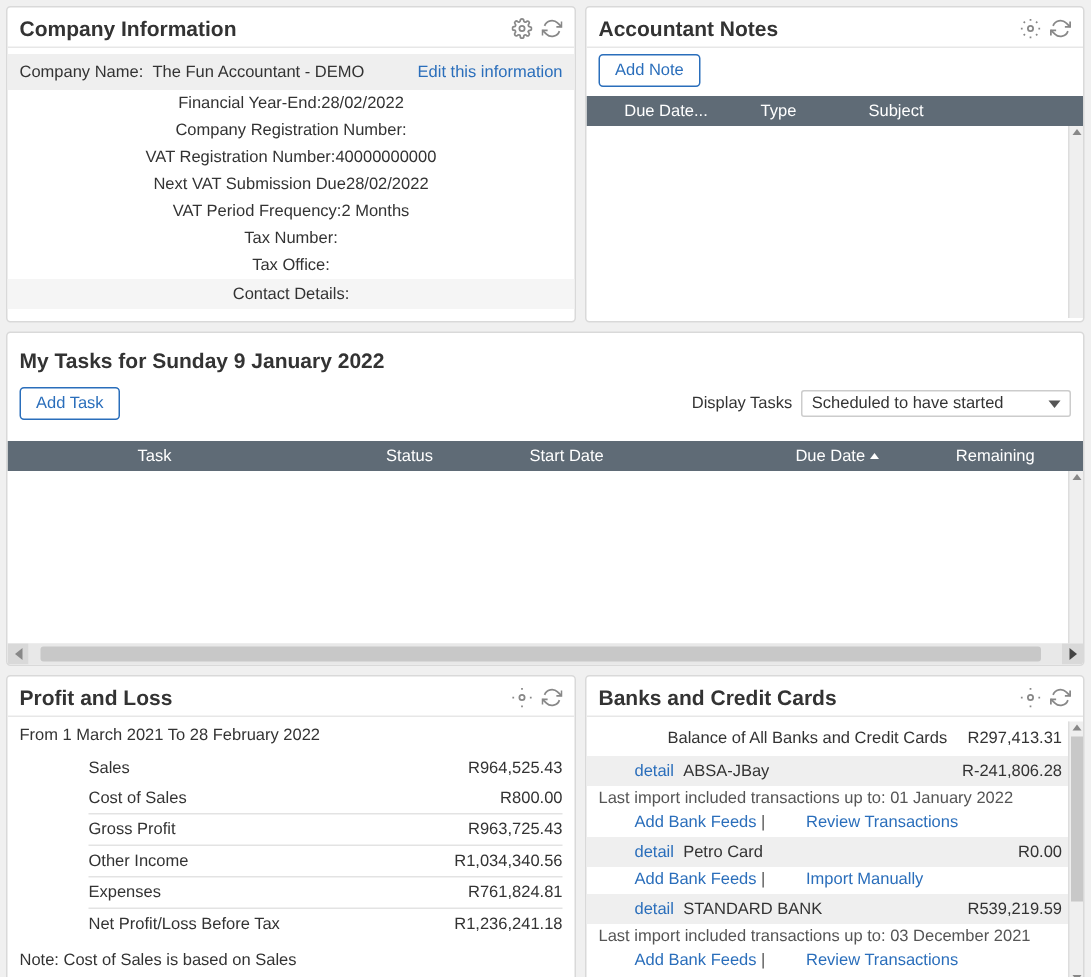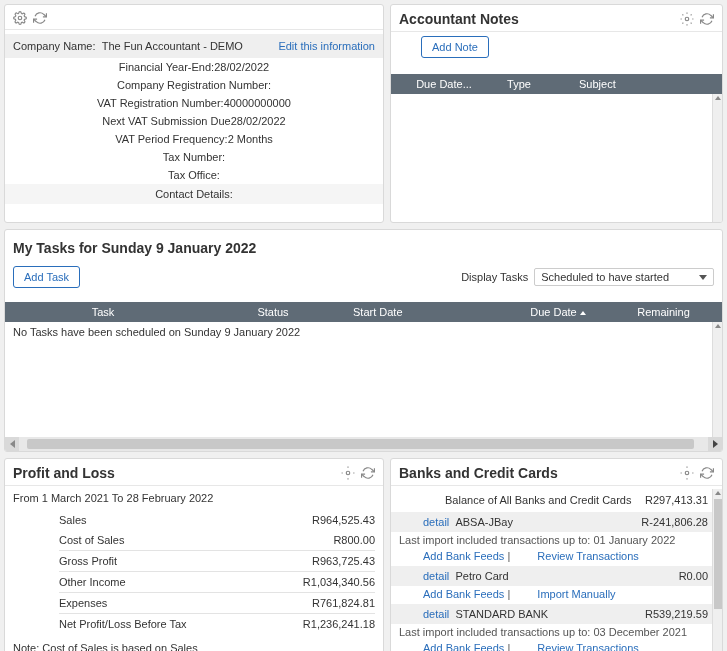--- a/index.html
+++ b/index.html
@@ -165,20 +165,21 @@
     width:0;height:0;border-top:4px solid transparent;border-bottom:4px solid transparent;border-right:5px solid #888;
   }
 </style>
 </head>
 <body>
 
 <div class="row">
 
   <div class="panel" style="width:380px;">
     <div class="panel-header">
+      <span class="panel-title">Company Information</span>
       <span class="panel-icons">
         <span class="icon">
           <svg width="14" height="14" viewBox="0 0 24 24" fill="none" stroke="#888" stroke-width="2">
               <circle cx="12" cy="12" r="3"></circle>
               <path d="M19.4 15a1.7 1.7 0 0 0 .34 1.87l.06.06a2 2 0 1 1-2.83 2.83l-.06-.06a1.7 1.7 0 0 0-1.87-.34 1.7 1.7 0 0 0-1 1.55V21a2 2 0 1 1-4 0v-.09a1.7 1.7 0 0 0-1.12-1.56 1.7 1.7 0 0 0-1.87.34l-.06.06a2 2 0 1 1-2.83-2.83l.06-.06a1.7 1.7 0 0 0 .34-1.87 1.7 1.7 0 0 0-1.55-1H3a2 2 0 1 1 0-4h.09a1.7 1.7 0 0 0 1.56-1.12 1.7 1.7 0 0 0-.34-1.87l-.06-.06a2 2 0 1 1 2.83-2.83l.06.06a1.7 1.7 0 0 0 1.87.34H9a1.7 1.7 0 0 0 1-1.55V3a2 2 0 1 1 4 0v.09a1.7 1.7 0 0 0 1 1.55 1.7 1.7 0 0 0 1.87-.34l.06-.06a2 2 0 1 1 2.83 2.83l-.06.06a1.7 1.7 0 0 0-.34 1.87V9a1.7 1.7 0 0 0 1.55 1H21a2 2 0 1 1 0 4h-.09a1.7 1.7 0 0 0-1.55 1z"></path>
             </svg>
         </span>
         <span class="icon">
           <svg width="14" height="14" viewBox="0 0 24 24" fill="none" stroke="#888" stroke-width="2">
               <path d="M23 4v6h-6"></path>
@@ -244,24 +245,24 @@
         <span class="icon">
           <svg width="14" height="14" viewBox="0 0 24 24" fill="none" stroke="#888" stroke-width="2">
               <path d="M23 4v6h-6"></path>
               <path d="M1 20v-6h6"></path>
               <path d="M3.51 9a9 9 0 0 1 14.85-3.36L23 10"></path>
               <path d="M20.49 15a9 9 0 0 1-14.85 3.36L1 14"></path>
             </svg>
         </span>
       </span>
     </div>
-    <div class="panel-body" style="padding-bottom:0;margin-left:22px;">
+    <div class="panel-body" style="padding-bottom:0;">
       <button class="btn-outline">Add Note</button>
     </div>
-    <div class="tbl-header" style="margin-top:16px;">
+    <div class="tbl-header" style="margin-top:6px;">
       <span style="width:90px;text-align:center;">Due Date...</span>
       <span style="width:60px;text-align:center;">Type</span>
       <span style="flex:1;text-align:left;padding-left:30px;">Subject</span>
     </div>
     <div style="height:128px;position:relative;">
       <div class="scrollbar-v">
         <div style="display:flex;justify-content:center;padding-top:2px;">
             <div style="width:0;height:0;border-left:3px solid transparent;border-right:3px solid transparent;border-bottom:4px solid #888;"></div>
           </div>
       </div>
@@ -284,21 +285,20 @@
     </div>
   </div>
   <div class="tbl-header">
     <span style="width:180px;text-align:center;">Task</span>
     <span style="width:160px;text-align:center;">Status</span>
     <span style="width:150px;">Start Date</span>
     <span style="width:110px;text-align:center;"><span>Due Date</span><span class="triangle-up-sm"></span></span>
     <span style="flex:1;text-align:center;">Remaining</span>
   </div>
   <div style="height:115px;position:relative;padding:4px 8px;font-size:11px;">
-    <span>No Tasks have been scheduled on Sunday 9 January 2022</span>
     <div class="scrollbar-v">
       <div style="display:flex;justify-content:center;padding-top:2px;">
           <div style="width:0;height:0;border-left:3px solid transparent;border-right:3px solid transparent;border-bottom:4px solid #888;"></div>
         </div>
     </div>
   </div>
   <div class="h-scroll">
     <div class="h-scroll-arrow">
         <div class="triangle-left"></div>
       </div>

